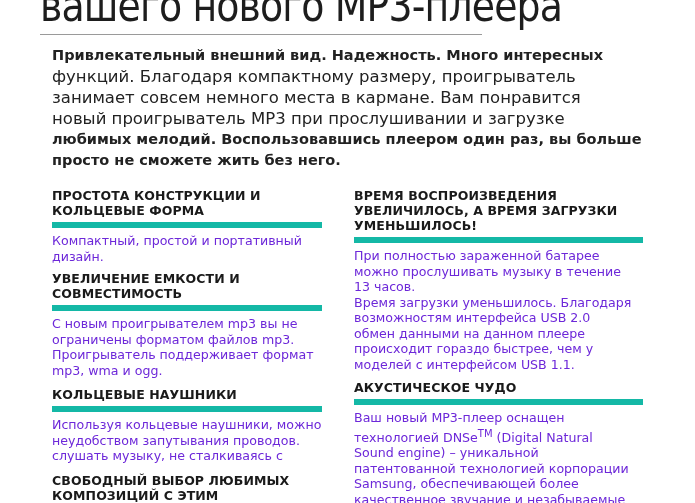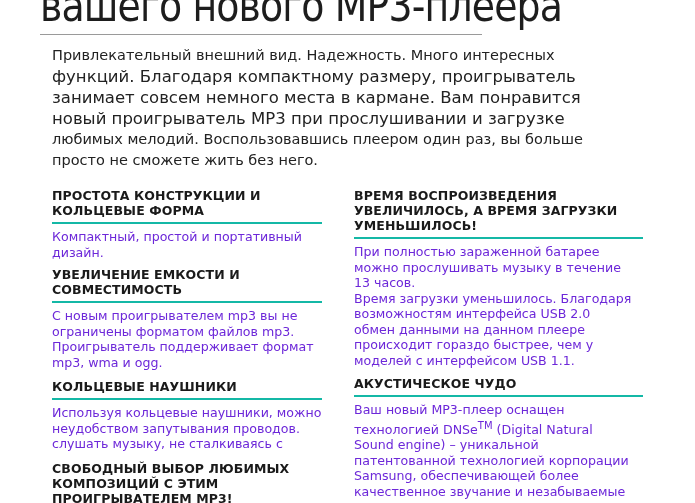--- a/index.html
+++ b/index.html
@@ -46,37 +46,37 @@
       width: 640px;
       margin: 0;
       color: #222;
     }
     .intro .line {
       display: block;
       white-space: nowrap;
       line-height: 21px;
     }
     .intro .lg { font-size: 16.5px; }
-    .intro .sm { font-size: 14.5px; }
+    .intro .sm { font-size: 14.5px; font-weight: bold; }
     .col {
       position: absolute;
       top: 188px;
     }
     .col.left { left: 52px; width: 270px; }
     .col.right { left: 354px; width: 290px; }
     .section { margin: 0 0 8px 0; }
     .section-heading {
       font-family: "DejaVu Sans", sans-serif;
       font-weight: bold;
       font-size: 12.5px;
       line-height: 15px;
       color: #1a1a1a;
       margin: 0;
       padding-bottom: 4px;
-      border-bottom: 2px solid #14b8a6;
+      border-bottom: 6px solid #14b8a6;
       letter-spacing: 0.1px;
     }
     .section-body {
       font-size: 12.6px;
       line-height: 15.5px;
       color: #6d28d9;
       margin: 5px 0 0 0;
     }
     .section-body .line { display: block; white-space: nowrap; }
     .col.left .section-heading { width: 270px; }

